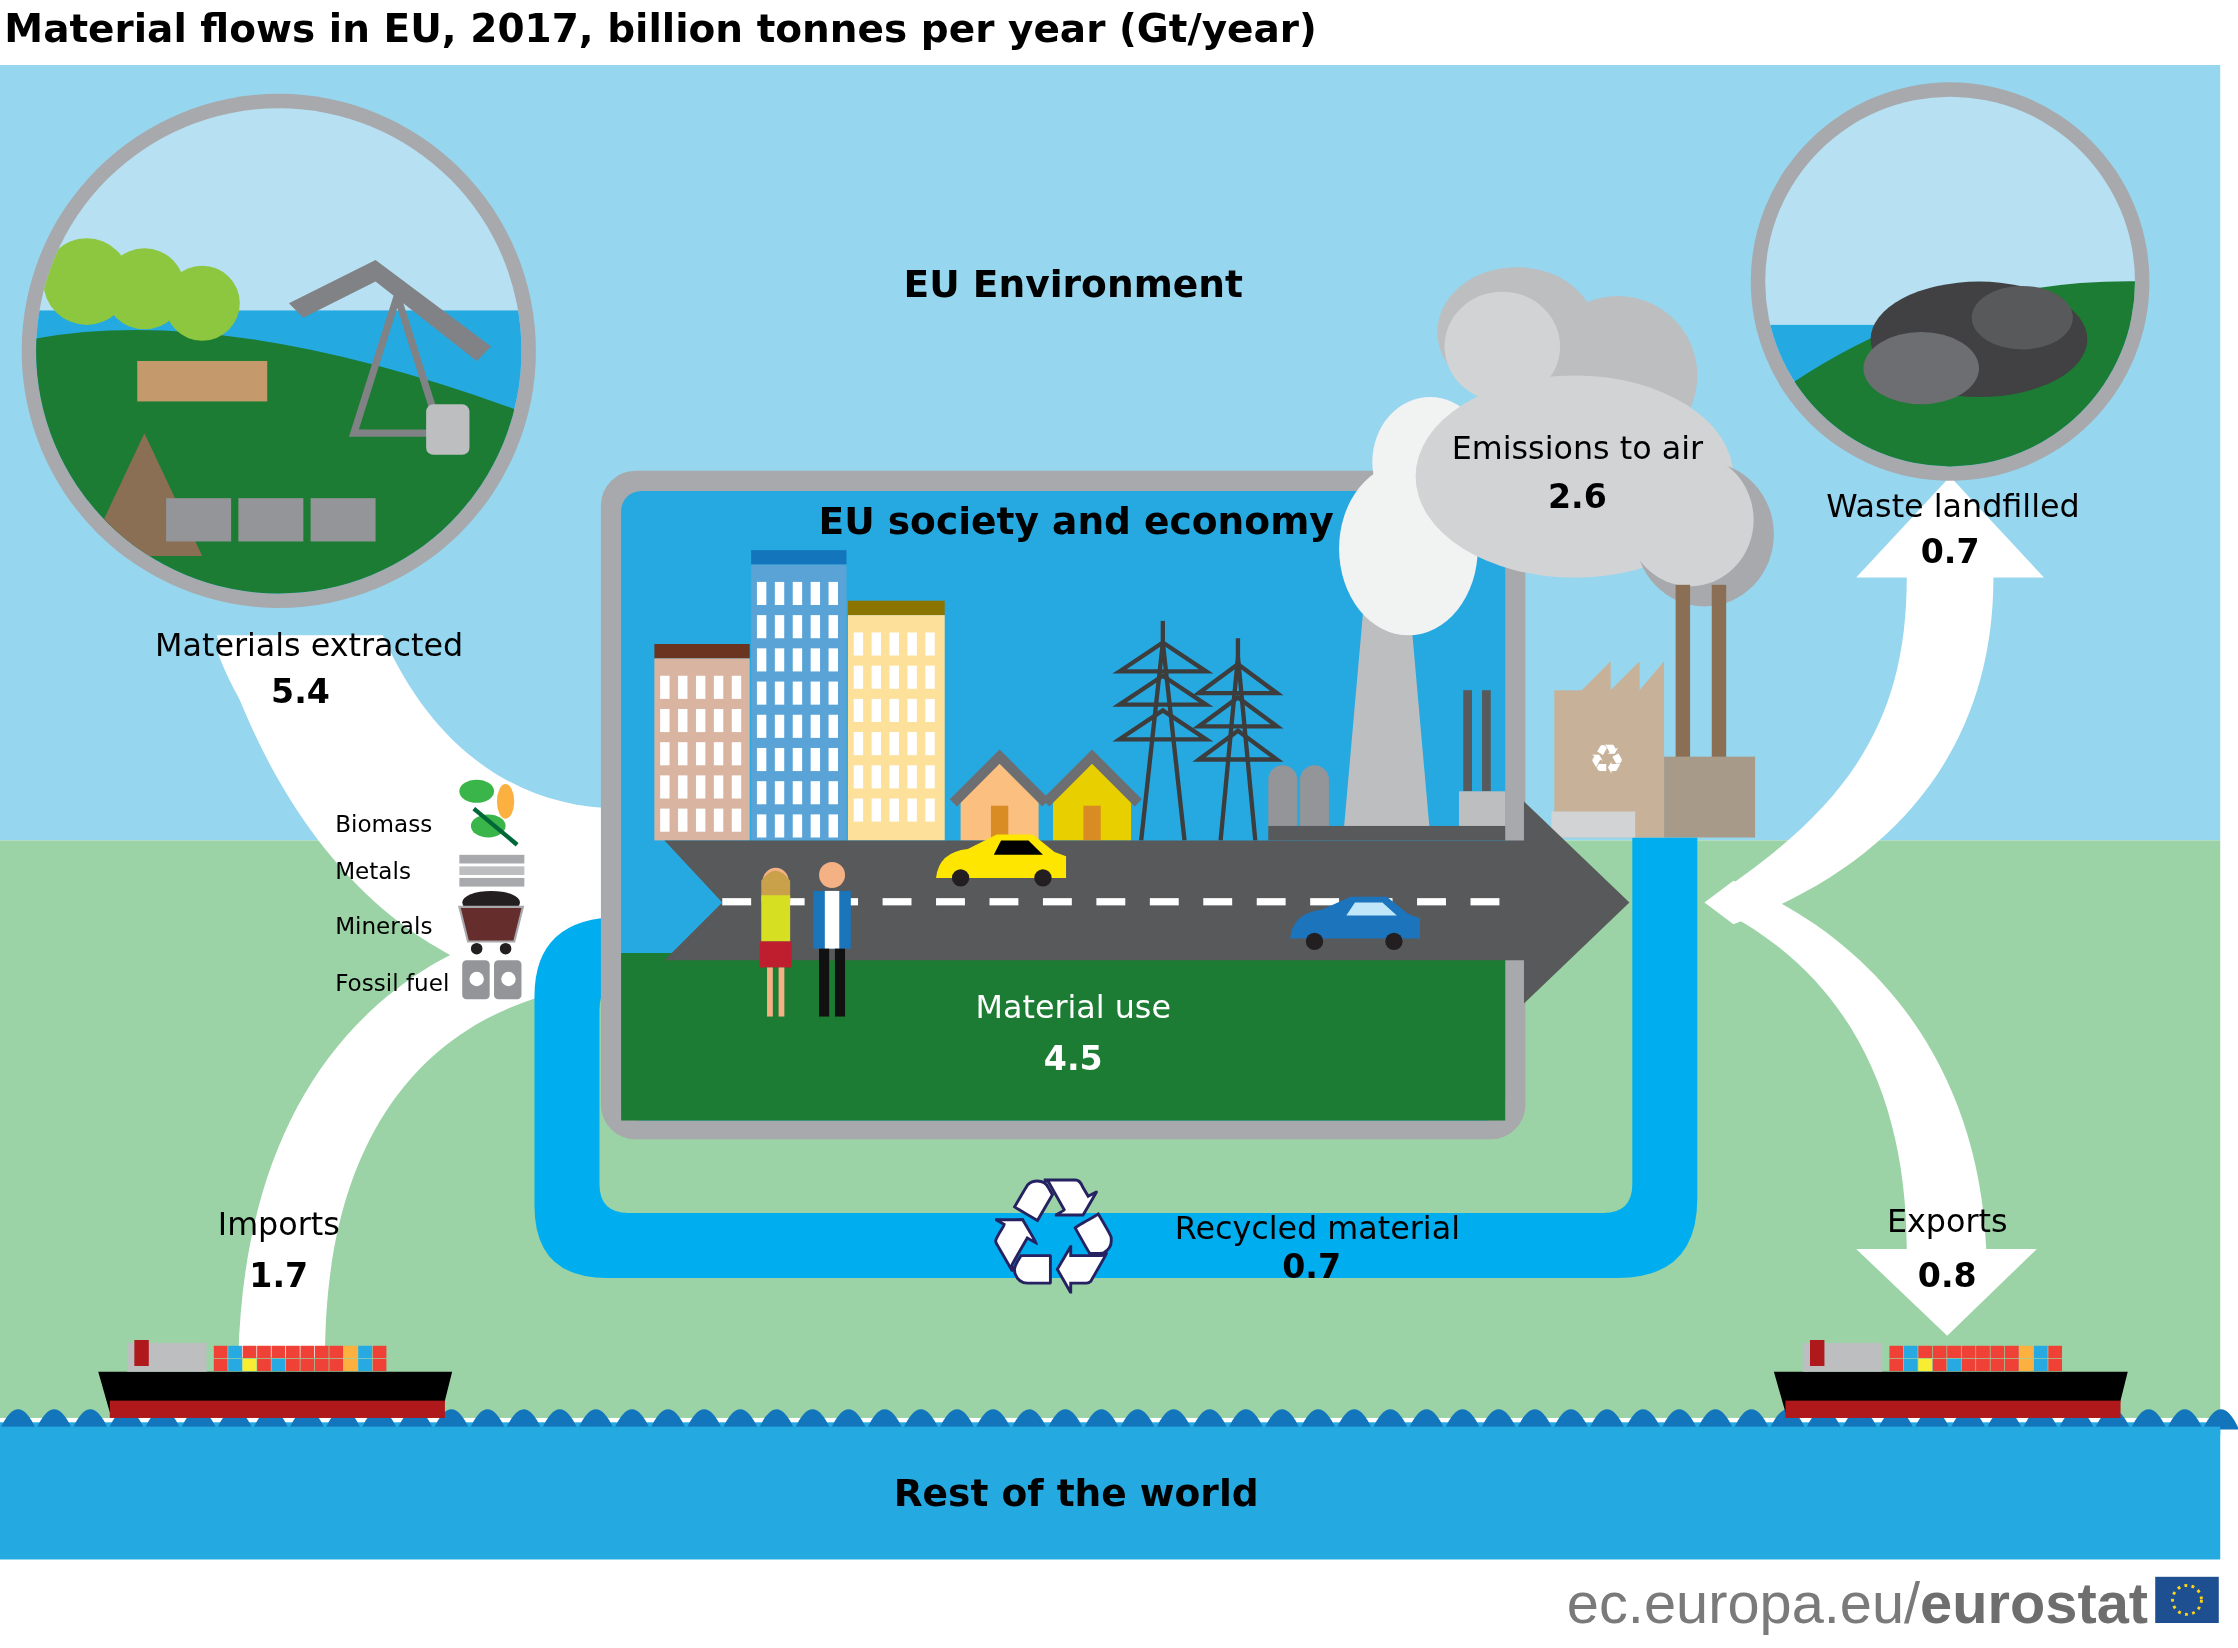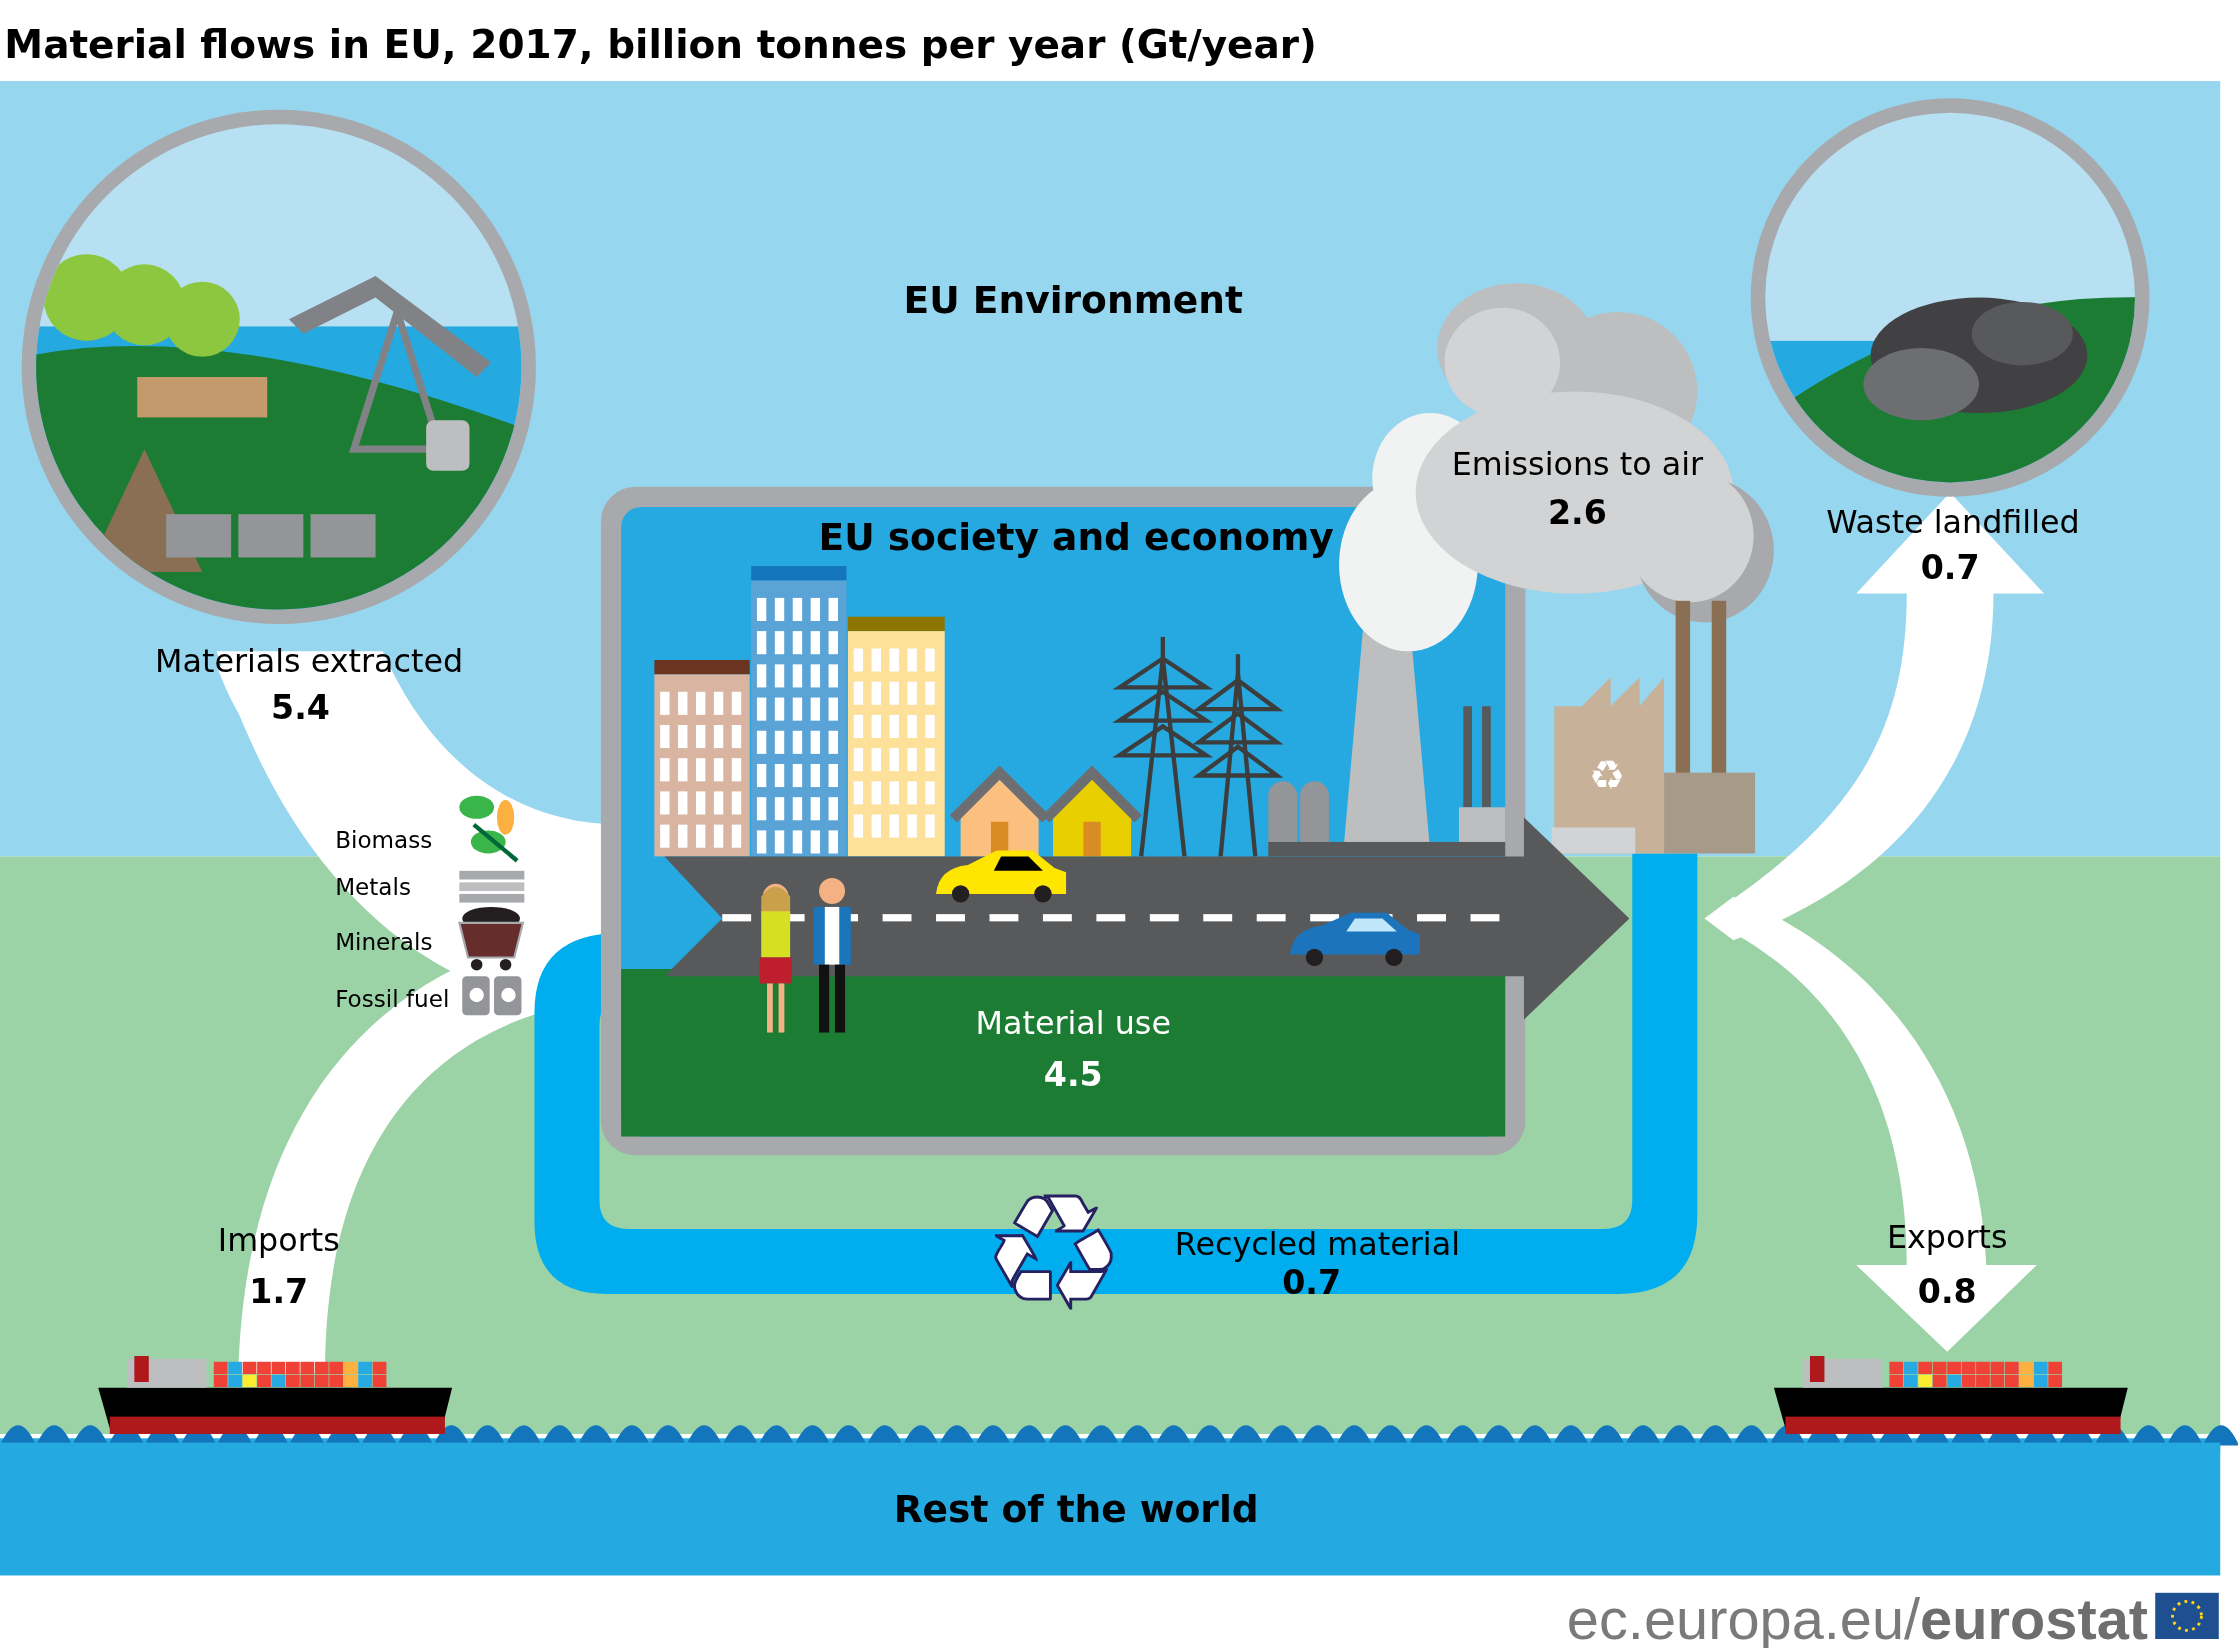--- a/index.html
+++ b/index.html
@@ -1,17 +1,17 @@
 <!DOCTYPE html>
 <html style="font-size:10.8px"><head>
 <meta charset="utf-8">
 <style>
   html, body { margin: 0; padding: 0; background: #ffffff; }
   body { width: 2239px; height: 1649px; overflow: hidden; font-family: "DejaVu Sans", sans-serif; }
-  #stage { position: absolute; left: 0; top: 16px; width: 2239px; height: 1177px; }
+  #stage { position: absolute; left: 0; top: 0; width: 2239px; height: 1177px; }
   svg text { font-family: "DejaVu Sans", sans-serif; }
   .title { font-weight: bold; font-size: 27px; fill: #000; }
   .zone-label { font-weight: bold; font-size: 26px; fill: #000; }
   .flow-label { font-size: 22px; fill: #000; }
   .flow-value { font-size: 23px; font-weight: bold; fill: #000; }
   .mat-label { font-size: 16px; fill: #000; }
   .white { fill: #ffffff; }
   .footer-light { font-family: "Liberation Sans", sans-serif; font-size: 40px; fill: #7a7a7a; }
   .footer-bold { font-family: "Liberation Sans", sans-serif; font-size: 40px; font-weight: bold; fill: #6e6e6e; }
 </style>

